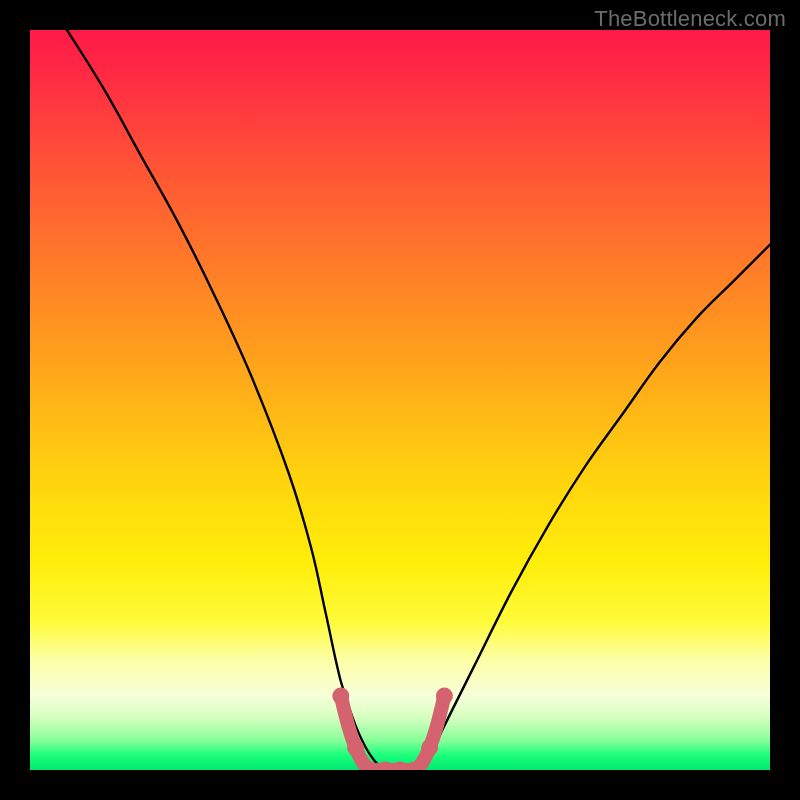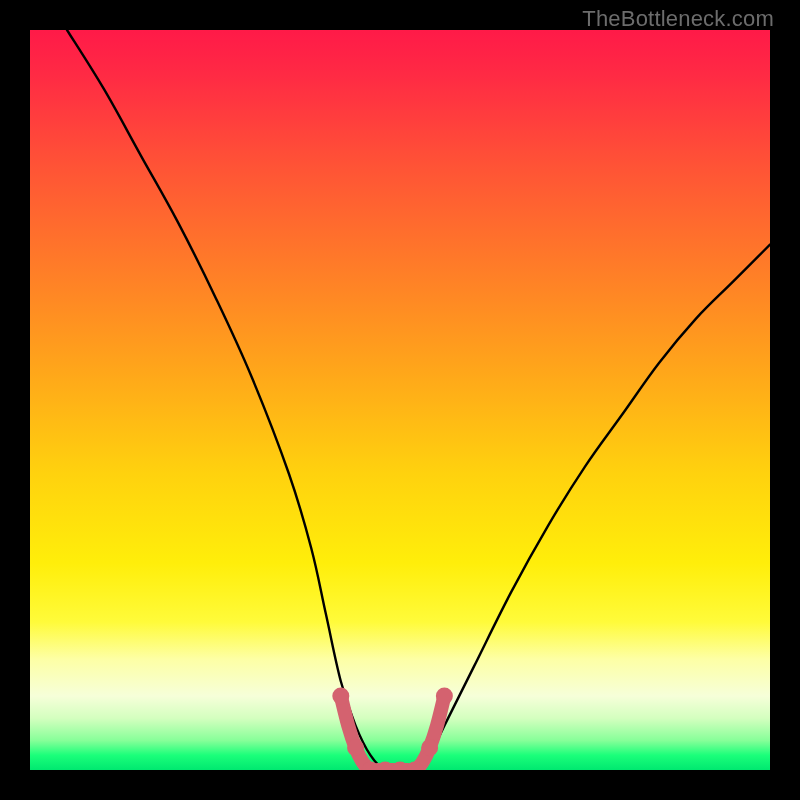--- a/index.html
+++ b/index.html
@@ -34,21 +34,21 @@
       #f6ffd9 90%,
       #d4ffbf 93%,
       #87ff99 96%,
       #1bff7a 98%,
       #00e870 100%
     );
   }
   .watermark {
     position: absolute;
     top: 6px;
-    right: 26px;
+    right: 14px;
     font-family: Arial, Helvetica, sans-serif;
     font-size: 22px;
     color: #6c6c6c;
     letter-spacing: 0.2px;
     user-select: none;
   }
   svg.curves {
     position: absolute;
     inset: 0;
     width: 740px;

